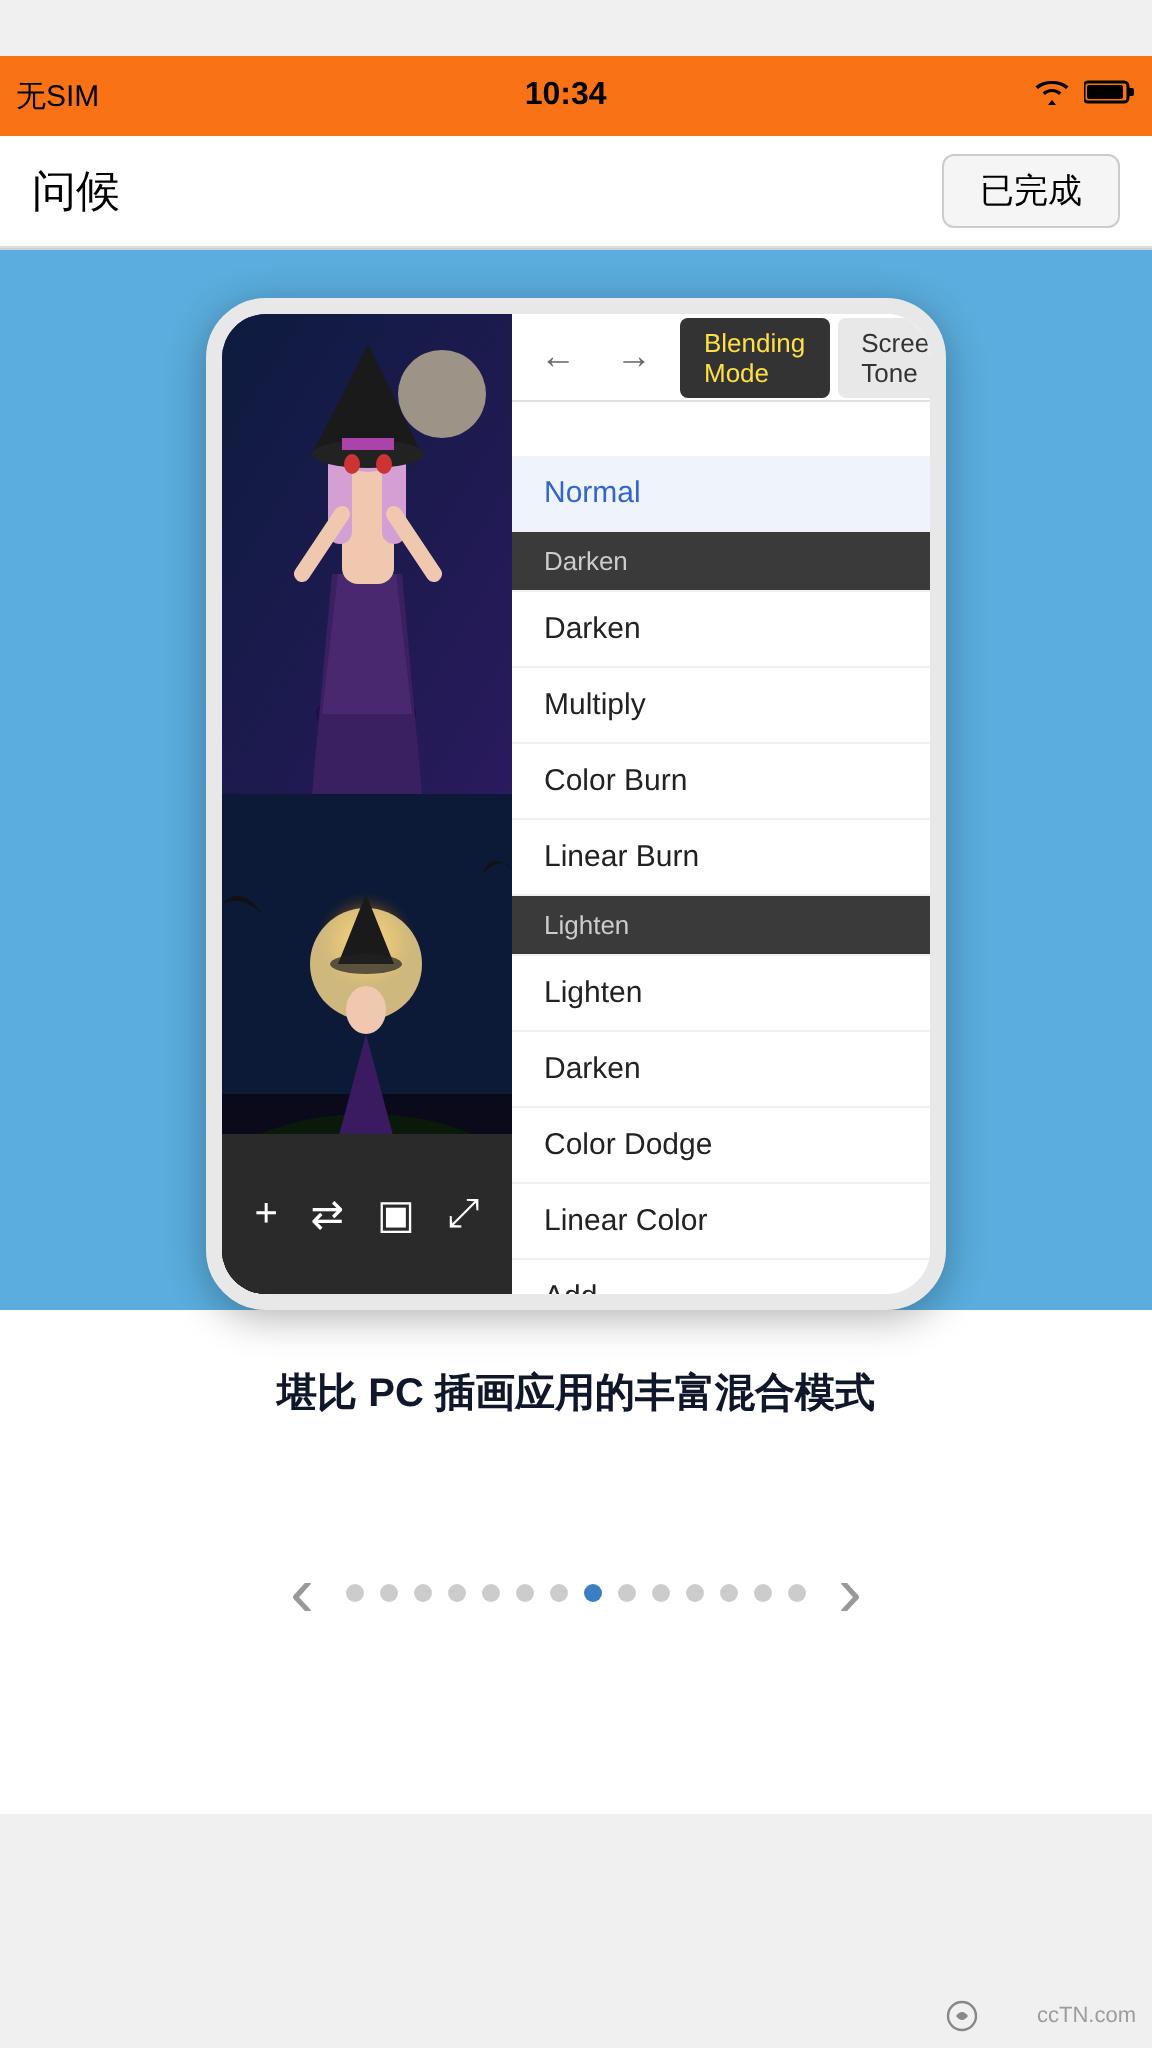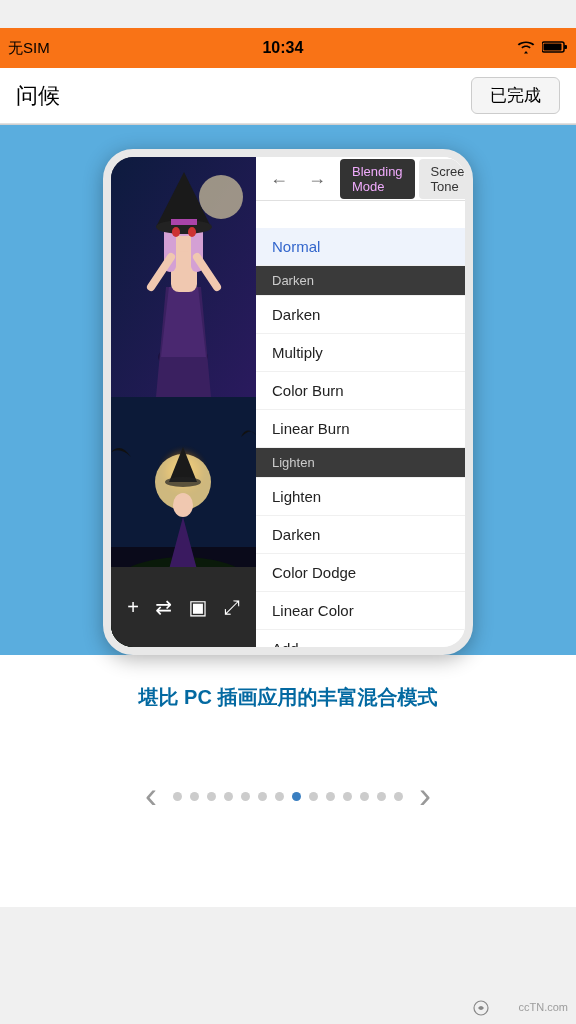--- a/index.html
+++ b/index.html
@@ -185,21 +185,21 @@
       margin-left: auto;
     }
     .phone-tab {
       padding: 5px 12px;
       border-radius: 4px;
       font-size: 13px;
       cursor: pointer;
     }
     .phone-tab.active {
       background: #333;
-      color: #f0abfc;
+      color: #fde047;
     }
     .phone-tab.inactive {
       background: #e8e8e8;
       color: #333;
     }
 
     
     .blend-list {
       flex: 1;
       overflow: hidden;
@@ -231,21 +231,21 @@
     
     .description-section {
       background: #fff;
       width: 100%;
       padding: 28px 24px 24px 24px;
       text-align: center;
     }
     .description-text {
       font-size: 20px;
       font-weight: 700;
-      color: #0369a1;
+      color: #0f172a;
       line-height: 1.4;
     }
 
     
     .pagination-section {
       background: #fff;
       width: 100%;
       padding: 40px 0 30px 0;
       display: flex;
       align-items: center;

